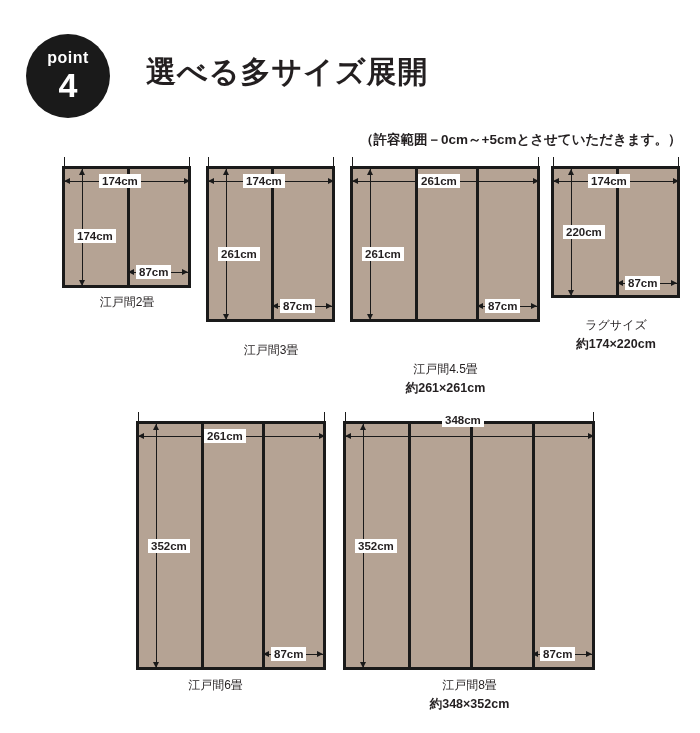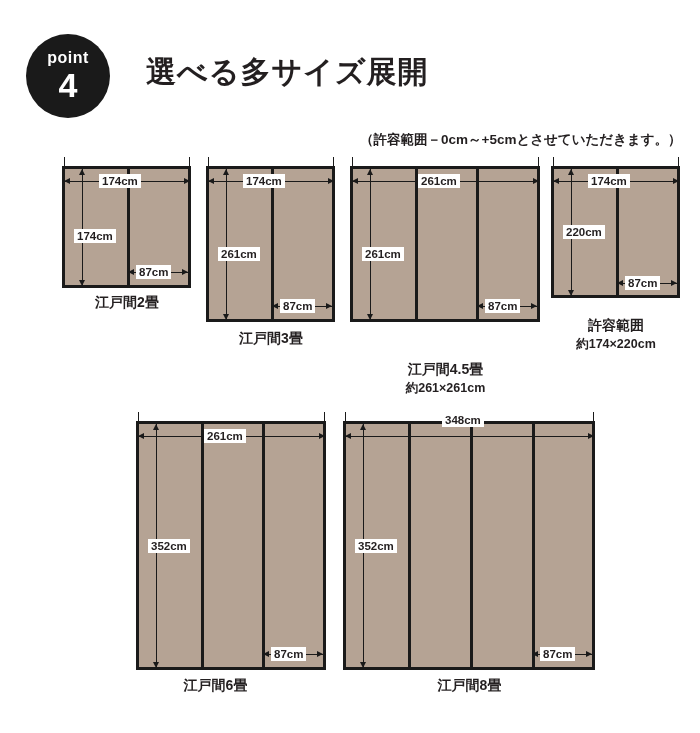--- a/index.html
+++ b/index.html
@@ -59,21 +59,21 @@
   .dim-label{
     position:absolute;background:#fff;
     font-size:11.5px;font-weight:bold;
     padding:0 3px;white-space:nowrap;
     line-height:14px;
   }
   .tick{position:absolute;background:#1a1a1a;}
 
   
   .caption{position:absolute;text-align:center;white-space:nowrap;}
-  .cap-name{font-size:14px;font-weight:bold;line-height:20px;}
+  .cap-name{font-size:12px;font-weight:normal;line-height:20px;}
   .cap-size{font-size:12.5px;font-weight:bold;line-height:18px;}
 </style>
 </head>
 <body>
 
 <div class="point-badge">
   <span class="p-word">point</span>
   <span class="p-num">4</span>
 </div>
 <div class="head-title">選べる多サイズ展開</div>
@@ -104,21 +104,21 @@
     <div class="vline" style="left:62px;"></div>
   </div>
   <div class="tick" style="left:208px;top:157px;width:1px;height:12px;"></div>
   <div class="tick" style="left:333px;top:157px;width:1px;height:12px;"></div>
   <div class="dim dim-h" style="left:208px;top:181px;width:126px;"></div>
   <div class="dim-label" style="left:243px;top:174px;">174cm</div>
   <div class="dim dim-v" style="left:226px;top:169px;height:151px;"></div>
   <div class="dim-label" style="left:218px;top:247px;">261cm</div>
   <div class="dim dim-h" style="left:272px;top:306px;width:60px;"></div>
   <div class="dim-label" style="left:280px;top:299px;">87cm</div>
-  <div class="caption" style="left:206px;top:328px;width:130px;">
+  <div class="caption" style="left:206px;top:340px;width:130px;">
     <div class="cap-name">江戸間3畳</div>
   </div>
 </div>
 
 <div class="diagram" style="left:0;top:0;">
   <div class="mat" style="left:350px;top:166px;width:190px;height:156px;">
     <div class="vline" style="left:62px;"></div>
     <div class="vline" style="left:123px;"></div>
   </div>
   <div class="tick" style="left:352px;top:157px;width:1px;height:12px;"></div>
@@ -141,21 +141,21 @@
   </div>
   <div class="tick" style="left:553px;top:157px;width:1px;height:12px;"></div>
   <div class="tick" style="left:678px;top:157px;width:1px;height:12px;"></div>
   <div class="dim dim-h" style="left:553px;top:181px;width:126px;"></div>
   <div class="dim-label" style="left:588px;top:174px;">174cm</div>
   <div class="dim dim-v" style="left:571px;top:169px;height:127px;"></div>
   <div class="dim-label" style="left:563px;top:225px;">220cm</div>
   <div class="dim dim-h" style="left:617px;top:283px;width:60px;"></div>
   <div class="dim-label" style="left:625px;top:276px;">87cm</div>
   <div class="caption" style="left:546px;top:315px;width:140px;">
-    <div class="cap-name">許容範囲</div>
+    <div class="cap-name">ラグサイズ</div>
     <div class="cap-size">約174×220cm</div>
   </div>
 </div>
 
 <div class="diagram" style="left:0;top:0;">
   <div class="mat" style="left:136px;top:421px;width:190px;height:249px;">
     <div class="vline" style="left:62px;"></div>
     <div class="vline" style="left:123px;"></div>
   </div>
   <div class="tick" style="left:138px;top:412px;width:1px;height:12px;"></div>
@@ -180,14 +180,15 @@
   <div class="tick" style="left:345px;top:412px;width:1px;height:12px;"></div>
   <div class="tick" style="left:593px;top:412px;width:1px;height:12px;"></div>
   <div class="dim dim-h" style="left:345px;top:436px;width:249px;"></div>
   <div class="dim-label" style="left:442px;top:413px;">348cm</div>
   <div class="dim dim-v" style="left:363px;top:424px;height:244px;"></div>
   <div class="dim-label" style="left:355px;top:539px;">352cm</div>
   <div class="dim dim-h" style="left:532px;top:654px;width:60px;"></div>
   <div class="dim-label" style="left:540px;top:647px;">87cm</div>
   <div class="caption" style="left:343px;top:675px;width:253px;">
     <div class="cap-name">江戸間8畳</div>
+    <div class="cap-size">約348×352cm</div>
   </div>
 </div>
 
 </body></html>

